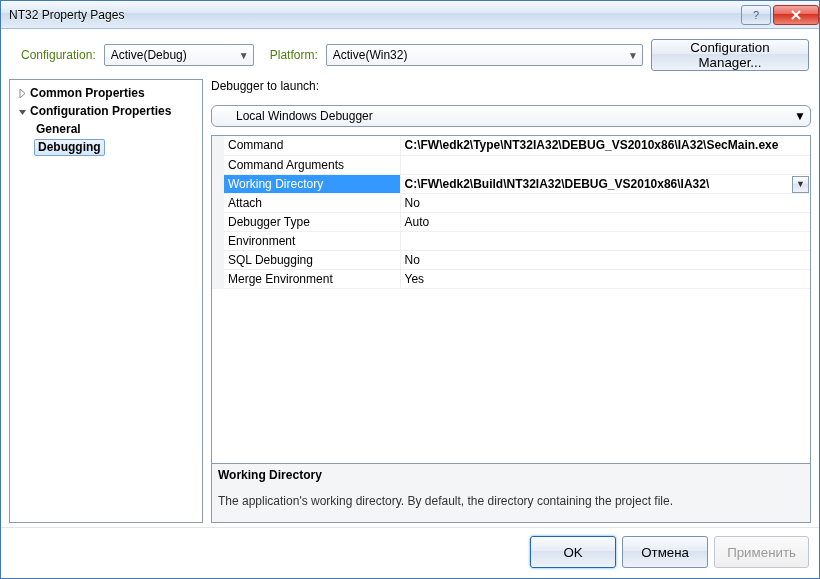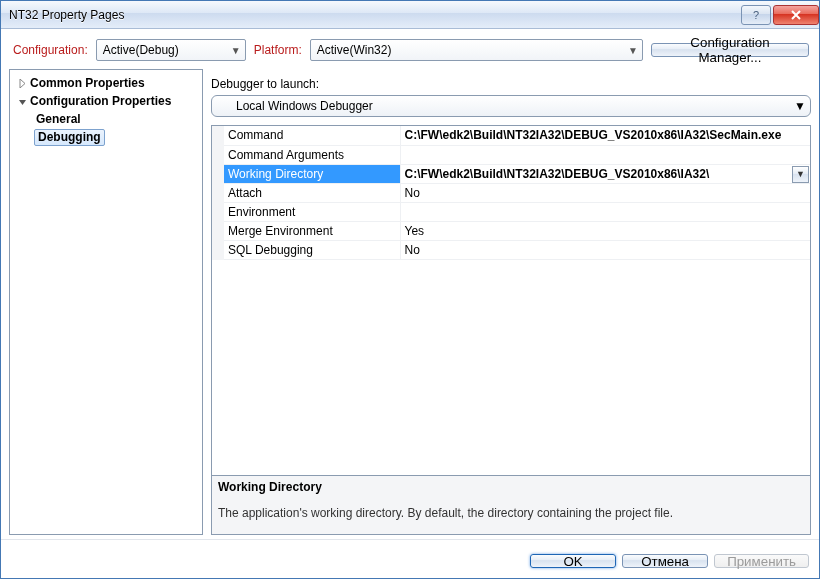--- a/index.html
+++ b/index.html
@@ -59,38 +59,38 @@
     color: #fff;
     font-weight: bold;
   }
   
   .config-row {
     display: flex;
     align-items: center;
     gap: 8px;
     padding: 10px 10px 8px 12px;
   }
-  .lbl { color: #b91c1c; }
+  .lbl { color: #4d7c0f; margin-left: 8px; }
   .dropdown {
     display: flex;
     align-items: center;
     justify-content: space-between;
     height: 22px;
     border: 1px solid #8a9bb0;
     background: linear-gradient(#fff,#f1f4f8);
     padding: 0 4px 0 6px;
     border-radius: 2px;
     cursor: default;
   }
   .dropdown .arrow {
     font-size: 10px;
     color: #555;
   }
   .btn {
-    height: 14px;
+    height: 32px;
     border: 1px solid #7a93b4;
     border-radius: 3px;
     background: linear-gradient(#fafcfe,#e6edf6 45%,#d8e2ef 46%,#eef3fa);
     padding: 0 12px;
     display: inline-flex;
     align-items: center;
     justify-content: center;
     cursor: default;
   }
   .btn.primary {
@@ -132,23 +132,22 @@
   .right-pane {
     flex: 1;
     height: 100%;
     display: flex;
     flex-direction: column;
     padding-left: 8px;
   }
   .launch-row {
     display: flex;
     flex-direction: column;
-    gap: 4px;
+    gap: 12px;
     padding-bottom: 8px;
-    margin-top: 8px;
   }
   .debugger-combo {
     height: 22px;
     border: 1px solid #8a9bb0;
     background: linear-gradient(#fff,#eef2f7);
     display:flex; align-items:center; justify-content:space-between;
     padding: 0 4px 0 24px;
     border-radius:6px;
     cursor:default;
   }
@@ -200,21 +199,21 @@
     height:60px;
     margin-top:-1px;
   }
   .desc-title { font-weight:700; }
   .desc-text { color:#333;margin-top:12px; }
   
   .footer {
     display:flex;
     justify-content:flex-end;
     gap:6px;
-    padding:14px 10px 10px 0;
+    padding:8px 10px 10px 0;
     border-top:1px solid #e2e6ec;
   }
   .footer .btn { min-width:86px; }
   svg { display:block; }
 </style>
 </head>
 <body>
 
 <div class="window">
 
@@ -290,50 +289,54 @@
 
       <div class="grid-wrapper">
         <table class="prop-grid">
           <colgroup>
               <col class="namecol-col">
               <col>
             </colgroup>
           <tbody>
             <tr>
               <td class="namecol">Command</td>
-              <td class="valcol bold">C:\FW\edk2\Build\NT32IA32\DEBUG_VS2010x86\IA32\SecMain.exe</td>
+              <td class="valcol bold">C:\FW\edk2\Type\NT32IA32\DEBUG_VS2010x86\IA32\SecMain.exe</td>
             </tr>
             <tr>
               <td class="namecol">Command Arguments</td>
               <td class="valcol"></td>
             </tr>
             <tr class="selected">
               <td class="namecol">Working Directory</td>
               <td class="valcol bold">
                 <span>C:\FW\edk2\Build\NT32IA32\DEBUG_VS2010x86\IA32\</span>
                 <span class="row-dd-btn">
                   <span>▼</span>
                 </span>
               </td>
             </tr>
             <tr>
               <td class="namecol">Attach</td>
               <td class="valcol">No</td>
             </tr>
             <tr>
+              <td class="namecol">Debugger Type</td>
+              <td class="valcol">Auto</td>
+            </tr>
+            <tr>
               <td class="namecol">Environment</td>
               <td class="valcol"></td>
             </tr>
             <tr>
+              <td class="namecol">SQL Debugging</td>
+              <td class="valcol">No</td>
+            </tr>
+            <tr>
               <td class="namecol">Merge Environment</td>
               <td class="valcol">Yes</td>
-            </tr>
-            <tr>
-              <td class="namecol">SQL Debugging</td>
-              <td class="valcol">No</td>
             </tr>
           </tbody>
         </table>
         <div class="grid-fill"></div>
       </div>
 
       <div class="desc-pane">
         <div class="desc-title">Working Directory</div>
         <div class="desc-text">The application's working directory. By default, the directory containing the project file.</div>
       </div>

